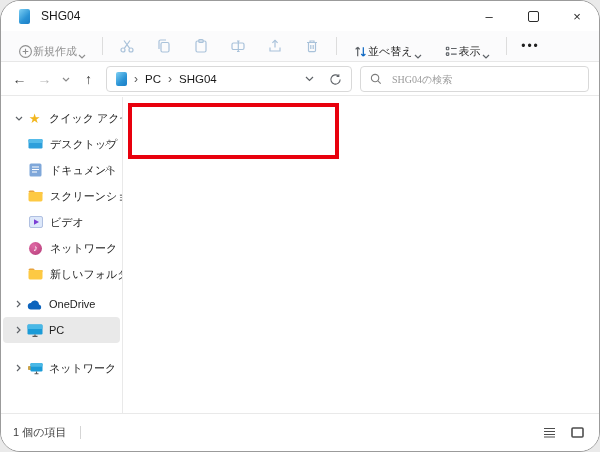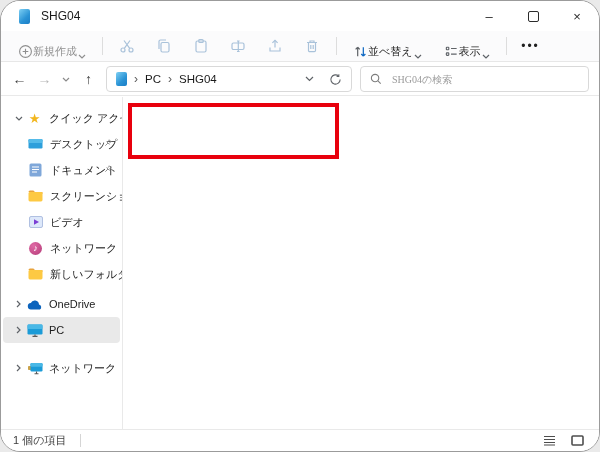--- a/index.html
+++ b/index.html
@@ -63,21 +63,21 @@
   .highlight-box{position:absolute;left:4px;top:6px;width:211px;height:56px;box-sizing:border-box;
     border:4px solid #e8000d;pointer-events:none;z-index:5}
   .drive-tile{position:absolute;left:8px;top:8px;width:200px;height:50px}
   .drive-icon{position:absolute;left:2px;top:14px}
   .drive-name{position:absolute;left:46px;top:0;font-size:11px;color:#111;white-space:nowrap}
   .drive-bar{position:absolute;left:46px;top:16px;width:150px;height:12px;box-sizing:border-box;
     background:#e9e9e9;border:1px solid #c9c9c9}
   .drive-bar-fill{height:100%;background:#1f9ad6}
   .drive-free{position:absolute;left:46px;top:33px;font-size:10.5px;color:#6e6e6e;white-space:nowrap}
   
-  .statusbar{position:absolute;left:0;right:0;bottom:0;height:22px;box-sizing:border-box;background:#fff;
+  .statusbar{position:absolute;left:0;right:0;bottom:0;height:38px;box-sizing:border-box;background:#fff;
     border-top:1px solid #e9e9e9;display:flex;align-items:center;padding:0 12px;font-size:11px;color:#3c3c3c}
   .status-sep{width:1px;height:13px;background:#d5d5d5;margin-left:14px}
   .status-right{margin-left:auto;display:flex;align-items:center;gap:8px}
   .view-btn{width:20px;height:17px;display:flex;align-items:center;justify-content:center}
 </style>
 </head>
 <body>
 
 <div class="window">
 

